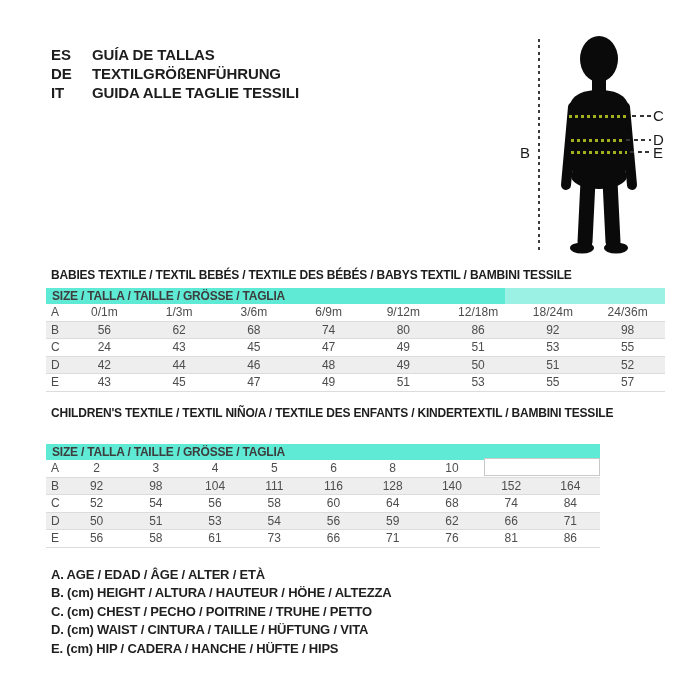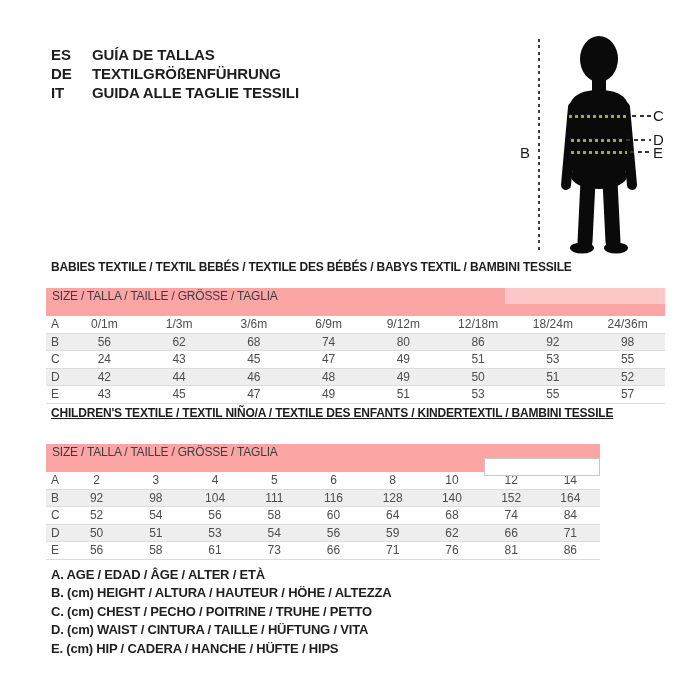--- a/index.html
+++ b/index.html
@@ -20,28 +20,28 @@
   .hdash{position:absolute;height:2px;
     background:repeating-linear-gradient(to right,#343434 0px,#343434 4px,transparent 4px,transparent 7.5px);}
   .g-c{left:569px;top:115px;width:60px;}  .k-c{left:632px;top:115px;width:19px;}
   .g-d{left:571px;top:139px;width:52px;}  .k-d{left:626px;top:139px;width:25px;}
   .g-e{left:571px;top:151px;width:56px;}  .k-e{left:630px;top:151px;width:21px;}
   .m-label{position:absolute;font-size:15px;line-height:13px;height:13px;color:#1a1a1a;}
   .lab-b{left:520px;top:146px;} .lab-c{left:653px;top:109px;}
   .lab-d{left:653px;top:133px;} .lab-e{left:653px;top:146px;}
   
   .sec-title{position:absolute;font-size:12px;font-weight:700;letter-spacing:-0.2px;line-height:16px;color:#1d1d1d;white-space:nowrap;}
-  .t-babies-title{left:51px;top:259px;}
-  .t-children-title{left:51px;top:405px;text-decoration:underline;}
+  .t-babies-title{left:51px;top:267px;}
+  .t-children-title{left:51px;top:405px;}
   
   .table{position:absolute;left:46px;}
   .tbl-babies{top:288px;width:619px;}
   .tbl-children{top:444px;width:554px;}
-  .bar{height:28px;line-height:16px;background:#fca5a5;color:#3d3d3d;
-       font-size:12px;font-weight:400;letter-spacing:-0.2px;padding-left:6px;box-sizing:border-box;}
+  .bar{height:16px;line-height:16px;background:#5eead4;color:#3d3d3d;
+       font-size:12px;font-weight:700;letter-spacing:-0.2px;padding-left:6px;box-sizing:border-box;}
   .bar-overlay{position:absolute;left:459px;top:0;width:160px;height:16px;background:rgba(255,255,255,0.38);}
   .hl-box{position:absolute;left:438px;top:14px;width:116px;height:18px;background:#ffffff;
           border:1px solid #c9c9c9;box-sizing:border-box;}
   .trow{display:flex;align-items:center;height:17.5px;box-sizing:border-box;
         border-bottom:1px solid #dcdcdc;font-size:12px;color:#4d4d4d;}
   .trow.alt{background:#eeeeee;}
   .tlabel{flex:0 0 16px;padding-left:5px;}
   .tcell{flex:1;text-align:center;}
   
   .legend{position:absolute;left:51px;top:566px;}

